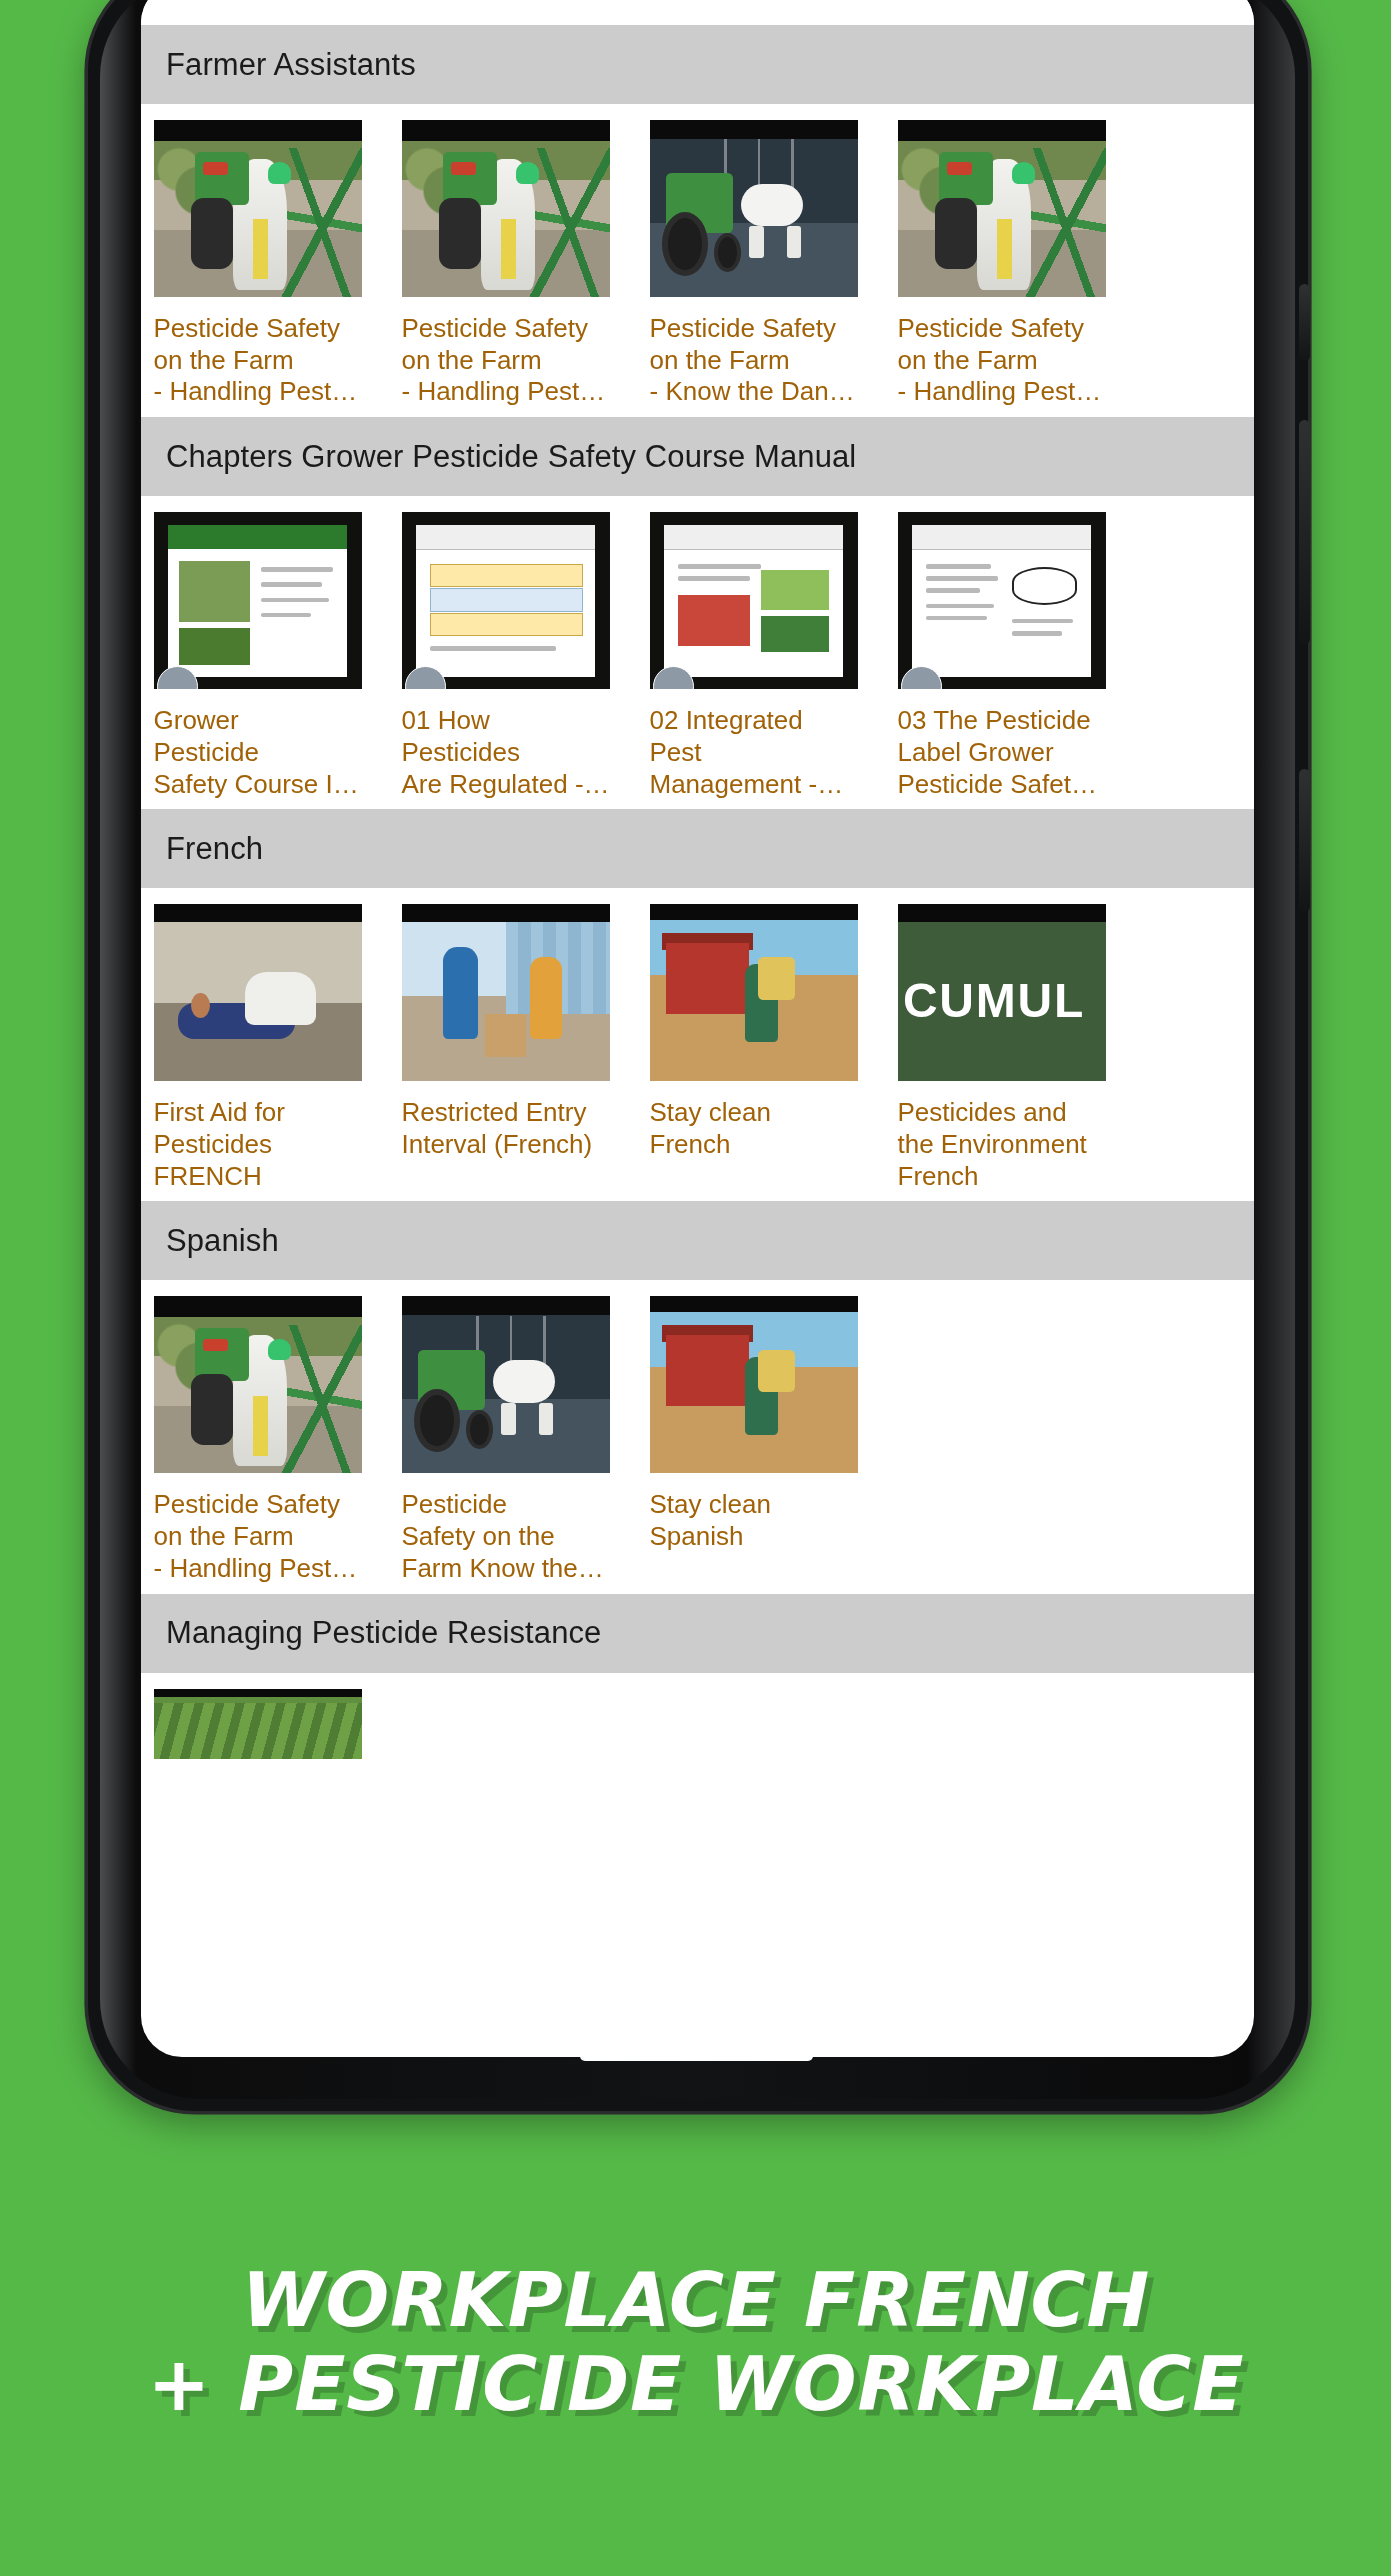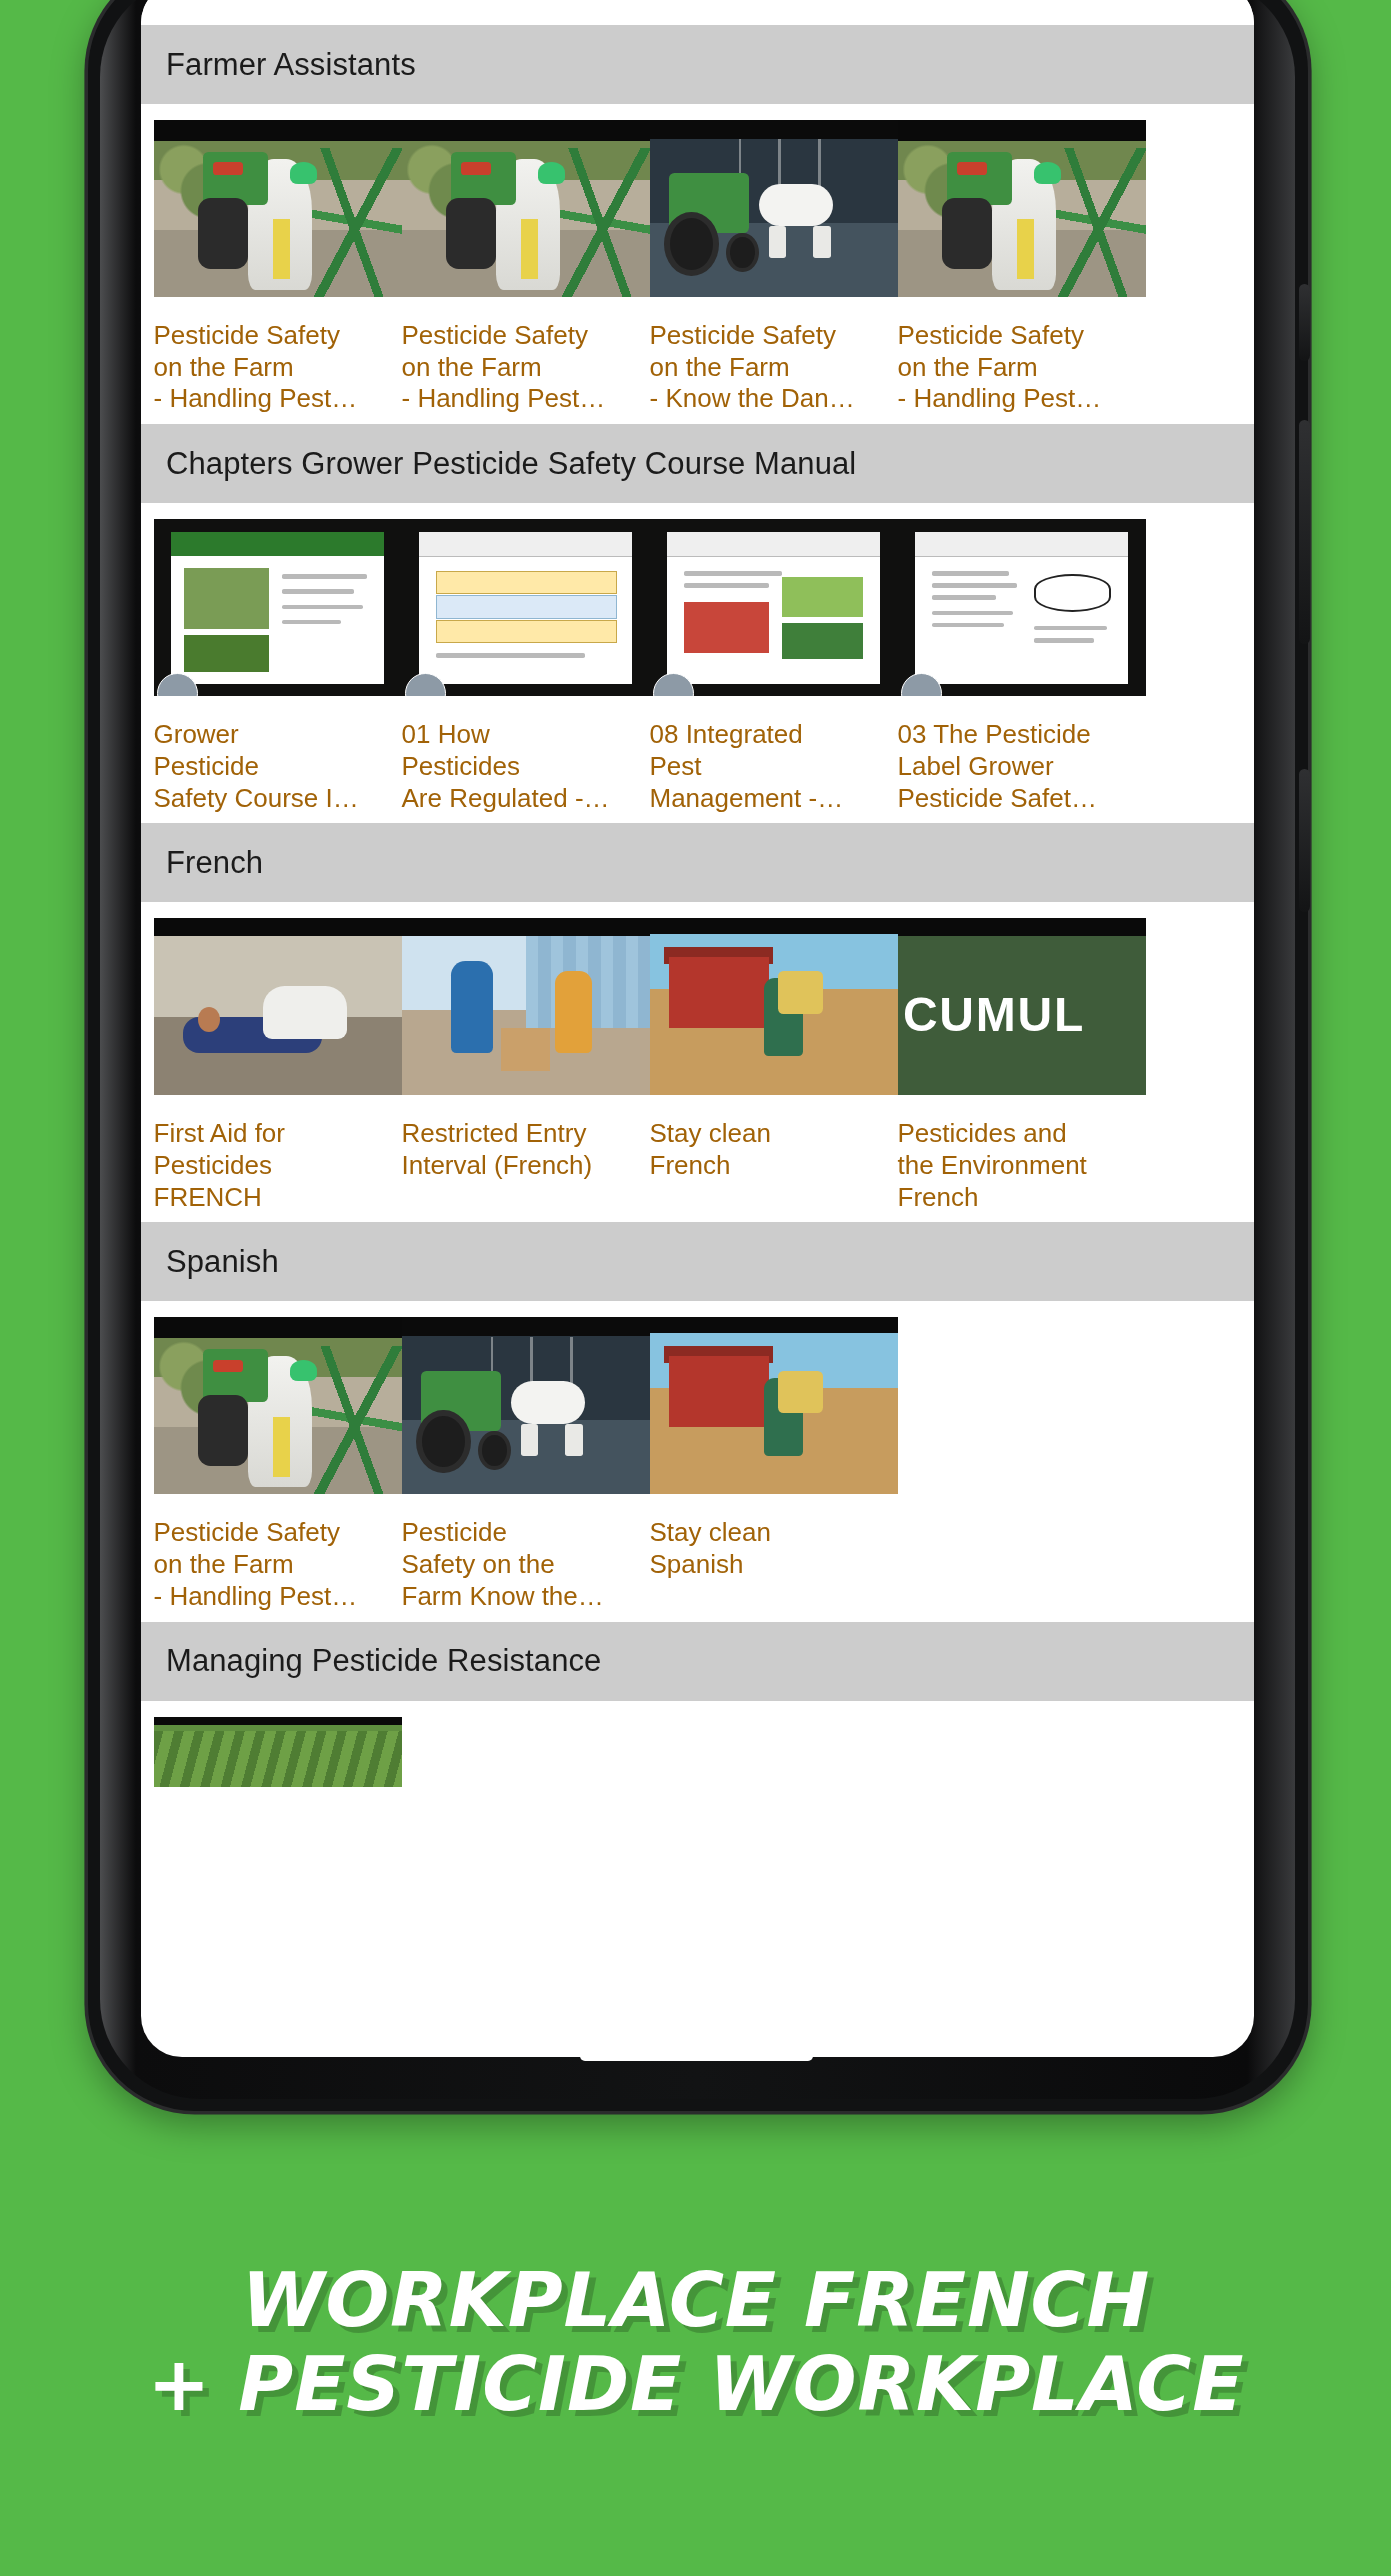--- a/index.html
+++ b/index.html
@@ -75,26 +75,26 @@
     display:flex;
     gap:0px;
   }
   .card{
     width:248px;
     flex:0 0 248px;
     padding-left:12.5px;
     box-sizing:border-box;
   }
   .thumb{
-    width:248px;
+    width:208px;
     height:177px;
     background:#0a0a0a;
     position:relative;
     overflow:hidden;
-    margin-bottom:23px;
+    margin-bottom:16px;
   }
 
   .card-title{
     font-size:26px;
     line-height:1.22;
     color:#a16207;
     white-space:pre-line;
     padding-right:9px;
   }
 
@@ -366,21 +366,21 @@
           <div class="slide-page">
             <div class="slide-bar grey"></div>
             <div class="slide-txt" style="left:8%;top:26%;width:46%"></div>
             <div class="slide-txt" style="left:8%;top:34%;width:40%"></div>
             <div class="slide-img" style="left:8%;top:46%;width:40%;height:34%;background:#c8463a"></div>
             <div class="slide-img" style="left:54%;top:30%;width:38%;height:26%;background:#8fbf5a"></div>
             <div class="slide-img" style="left:54%;top:60%;width:38%;height:24%;background:#3f7f3a"></div>
           </div>
           <div class="avatar"></div>
         </div>
-        <div class="card-title">08  Integrated
+        <div class="card-title">02  Integrated
 Pest
 Management  -…</div>
       </div>
 
       <div class="card">
         <div class="thumb">
           <div class="art art-slide"></div>
           <div class="slide-page">
             <div class="slide-bar grey"></div>
             <div class="slide-txt" style="left:8%;top:26%;width:36%"></div>

